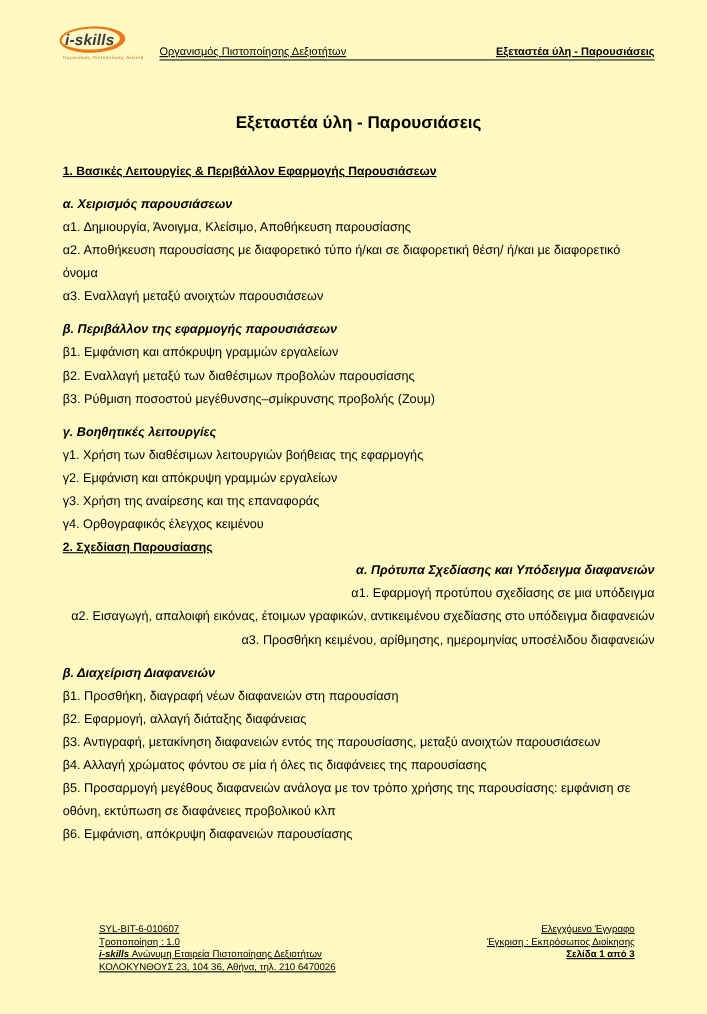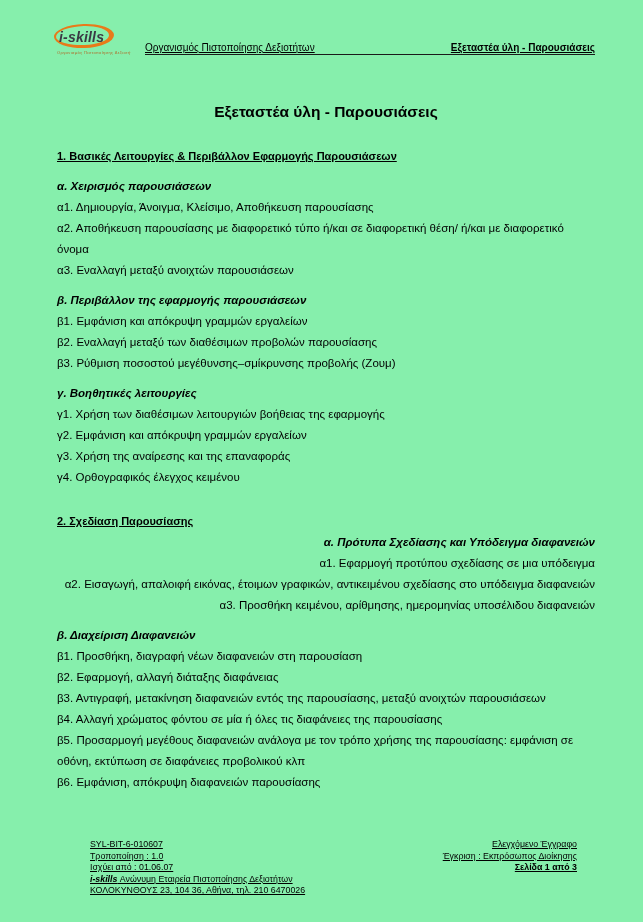--- a/index.html
+++ b/index.html
@@ -8,21 +8,21 @@
     font-family:"Liberation Sans", sans-serif;
     color:#000;
     position:relative;
     overflow:hidden;
   }
   .page{
     position:relative;
     width:643px;height:922px;
     box-sizing:border-box;
     padding:24px 48px 0 57px;
-    background:#86efac;
+    background:#fef9c3;
   }
   
   .header{display:flex;align-items:flex-end;}
   .logo{
     position:relative;
     flex:0 0 auto;
     width:78px;
     margin-right:10px;
     padding-top:2px;
   }
@@ -73,21 +73,21 @@
   
   .doc-title{
     margin:48px 0 0 0;
     text-align:center;
     font-size:15.5px;
     font-weight:bold;
   }
   
   #sections section{display:block;}
   #sections section:first-of-type{margin-top:25px;}
-  #sections section + section{margin-top:23px;}
+  #sections section + section{margin-top:0;}
   #sections h2{
     margin:0;
     font-size:11px;
     font-weight:bold;
     text-decoration:underline;
     line-height:21px;
   }
   #sections .group{margin-top:9px;}
   #sections section:nth-of-type(2) .group:first-of-type{margin-top:0;text-align:right;}
   #sections h3{
@@ -180,21 +180,20 @@
           <p>β5. Προσαρμογή μεγέθους διαφανειών ανάλογα με τον τρόπο χρήσης της παρουσίασης: εμφάνιση σε οθόνη, εκτύπωση σε διαφάνειες προβολικού κλπ</p>
           <p>β6. Εμφάνιση, απόκρυψη διαφανειών παρουσίασης</p>
         </div>
       </section>
     </main>
 
   <div class="footer">
     <div class="footer-left">
       <div>SYL-BIT-6-010607</div>
       <div>Τροποποίηση : 1.0</div>
-      <div>Ισχύει από : 01.06.07</div>
       <div><span class="brand-inline">i-skills</span><span> Ανώνυμη Εταιρεία Πιστοποίησης Δεξιοτήτων</span></div>
       <div>ΚΟΛΟΚΥΝΘΟΥΣ 23, 104 36, Αθήνα, τηλ. 210 6470026</div>
     </div>
     <div class="footer-right">
       <div>Ελεγχόμενο Έγγραφο</div>
       <div>Έγκριση : Εκπρόσωπος Διοίκησης</div>
       <div class="page-info">Σελίδα 1 από 3</div>
     </div>
   </div>
 

